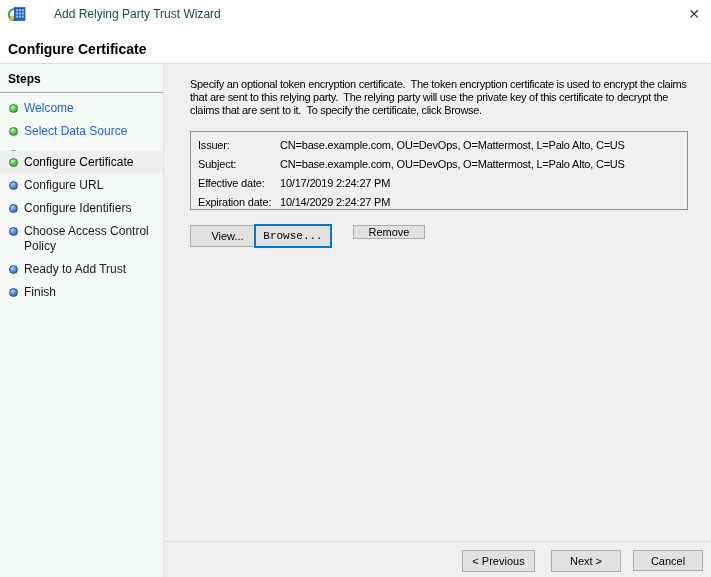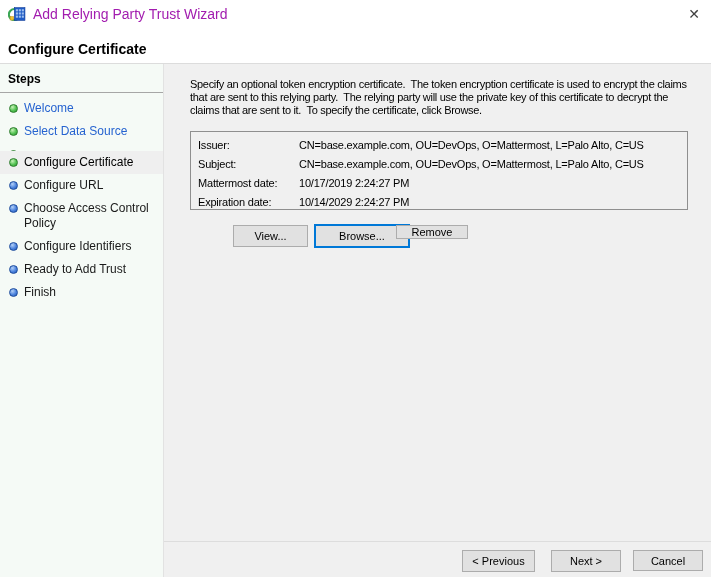--- a/index.html
+++ b/index.html
@@ -7,21 +7,21 @@
     width:711px;height:577px;overflow:hidden;position:relative;
     background:#ffffff;
     font-family:"Liberation Sans", sans-serif;
     -webkit-font-smoothing:antialiased;
   }
   .window{position:absolute;inset:0;background:#ffffff;}
 
   
   .titlebar{position:absolute;top:0;left:0;right:0;height:28px;background:#ffffff;display:flex;align-items:center;padding-left:8px;box-sizing:border-box;}
   .titlebar .app-icon{width:18px;height:18px;margin-right:7px;flex:0 0 auto;}
-  .titlebar .title-text{font-size:14px;color:#a21caf;}
+  .titlebar .title-text{font-size:12px;color:#14532d;margin-left:21px;}
   .close-btn{position:absolute;right:6px;top:3px;width:22px;height:22px;display:flex;align-items:center;justify-content:center;font-size:14px;color:#404040;cursor:pointer;background:transparent;border:none;}
 
   
   .page-heading{position:absolute;left:8px;top:41px;font-size:14px;font-weight:bold;color:#000;margin:0;}
   .header-divider{position:absolute;left:0;right:0;top:63px;height:1px;background:#dcdcdc;}
 
   
   .sidebar{position:absolute;left:0;top:64px;bottom:0;width:163px;background:#f5faf6;border-right:1px solid #e2e2e2;box-sizing:content-box;}
   .steps-title{font-size:12px;font-weight:bold;color:#000;padding:8px 8px 6px 8px;border-bottom:1px solid #a6a6a6;}
   ul.steps{list-style:none;margin:4px 0 0 0;padding:0;}
@@ -32,28 +32,28 @@
   ul.steps li.todo .bullet{background:radial-gradient(circle at 35% 30%, #b3d0f7 0%, #4b82dd 55%, #2257b0 100%);border:1px solid #1d4c9e;}
   ul.steps li.done .step-label{color:#2663d0;cursor:pointer;margin-top:13px;}
   ul.steps li.current{background:#efefef;color:#000;}
 
   
   .main{position:absolute;left:164px;top:64px;right:0;bottom:0;background:#f0f0f0;}
   .description{position:absolute;left:26px;top:14px;font-size:11px;color:#000;}
   .description .desc-line{white-space:pre;line-height:13px;letter-spacing:-0.3px;}
 
   .cert-box{position:absolute;left:26px;top:67px;width:498px;height:79px;border:1px solid #8f8f8f;box-sizing:border-box;background:#f0f0f0;}
-  .cert-row{display:flex;align-items:center;height:19px;padding:0 7px;font-size:11px;color:#000;gap:19px;}
+  .cert-row{display:flex;align-items:center;height:19px;padding:0 7px;font-size:11px;color:#000;}
   .cert-row:first-child{margin-top:3px;}
   .cert-label{width:82px;flex:0 0 auto;letter-spacing:-0.2px;}
   .cert-value{flex:1;white-space:nowrap;letter-spacing:-0.2px;}
 
-  .btn{font-family:"Liberation Sans",sans-serif;font-size:11px;color:#000;background:#e1e1e1;border:1px solid #acacac;box-sizing:border-box;cursor:pointer;padding:0;margin-left:43px;}
+  .btn{font-family:"Liberation Sans",sans-serif;font-size:11px;color:#000;background:#e1e1e1;border:1px solid #acacac;box-sizing:border-box;cursor:pointer;padding:0;}
   .view-btn{position:absolute;left:26px;top:161px;width:75px;height:22px;}
-  .browse-btn{position:absolute;left:107px;top:160px;width:96px;height:24px;border:2px solid #0078d7;}
+  .browse-btn{position:absolute;left:90px;top:160px;width:78px;height:24px;border:2px solid #0078d7;font-family:Liberation Mono, monospace;}
   .remove-btn{position:absolute;left:189px;top:161px;width:72px;height:14px;}
 
   .footer-divider{position:absolute;left:0;right:0;top:477px;height:1px;background:#dddddd;}
   .prev-btn{position:absolute;right:176px;top:486px;width:73px;height:22px;}
   .next-btn{position:absolute;right:90px;top:486px;width:70px;height:22px;}
   .cancel-btn{position:absolute;right:8px;top:486px;width:70px;height:21px;}
 </style>
 </head>
 <body>
 
@@ -100,25 +100,25 @@
       <li class="current">
         <span class="bullet"></span>
         <span class="step-label">Configure Certificate</span>
       </li>
       <li class="todo">
         <span class="bullet"></span>
         <span class="step-label">Configure URL</span>
       </li>
       <li class="todo">
         <span class="bullet"></span>
-        <span class="step-label">Choose Access Control Policy</span>
+        <span class="step-label">Configure Identifiers</span>
       </li>
       <li class="todo">
         <span class="bullet"></span>
-        <span class="step-label">Configure Identifiers</span>
+        <span class="step-label">Choose Access Control Policy</span>
       </li>
       <li class="todo">
         <span class="bullet"></span>
         <span class="step-label">Ready to Add Trust</span>
       </li>
       <li class="todo">
         <span class="bullet"></span>
         <span class="step-label">Finish</span>
       </li>
     </ul>
@@ -135,21 +135,21 @@
     <div class="cert-box">
       <div class="cert-row">
         <span class="cert-label">Issuer:</span>
         <span class="cert-value">CN=base.example.com, OU=DevOps, O=Mattermost, L=Palo Alto, C=US</span>
       </div>
       <div class="cert-row">
         <span class="cert-label">Subject:</span>
         <span class="cert-value">CN=base.example.com, OU=DevOps, O=Mattermost, L=Palo Alto, C=US</span>
       </div>
       <div class="cert-row">
-        <span class="cert-label">Mattermost date:</span>
+        <span class="cert-label">Effective date:</span>
         <span class="cert-value">10/17/2019 2:24:27 PM</span>
       </div>
       <div class="cert-row">
         <span class="cert-label">Expiration date:</span>
         <span class="cert-value">10/14/2029 2:24:27 PM</span>
       </div>
     </div>
 
     <button class="btn view-btn">View...</button>
     <button class="btn browse-btn">Browse...</button>

